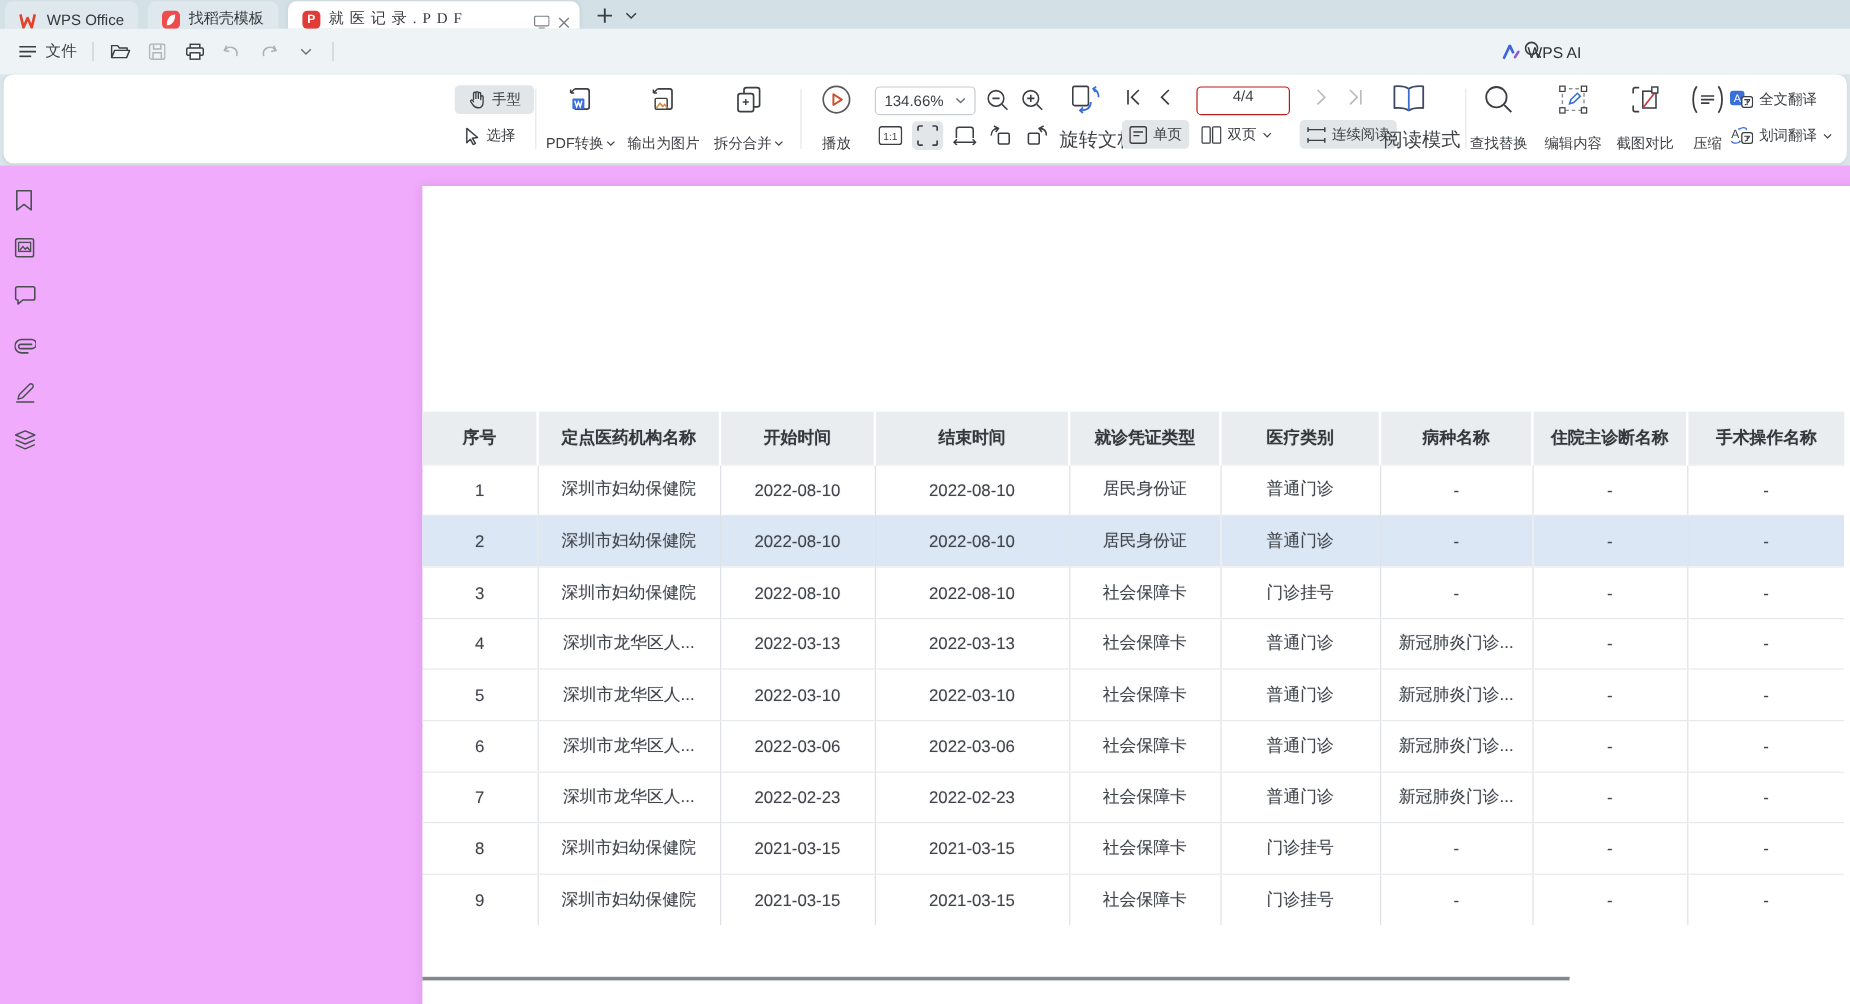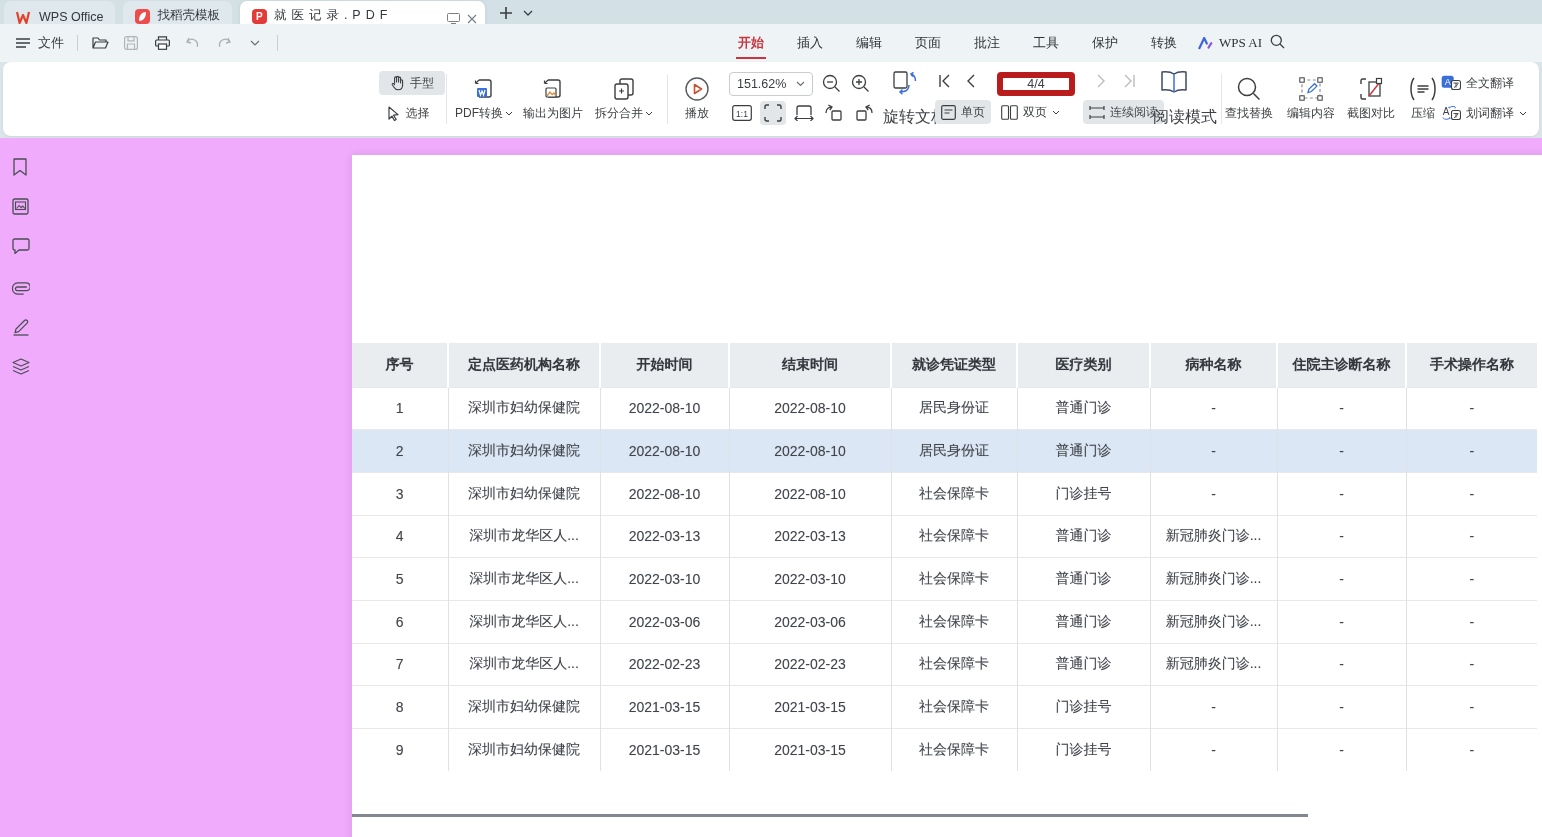--- a/index.html
+++ b/index.html
@@ -5,55 +5,55 @@
   * { margin:0; padding:0; box-sizing:border-box; }
   html,body { width:1542px; height:837px; overflow:hidden; }
   body { font-family:"Liberation Sans","DejaVu Sans",sans-serif; color:#3b3e42; background:#d3e0e5; }
 
   
   .tabbar { height:24px; background:#d3e0e5; display:flex; align-items:flex-end; padding-left:4px; }
   .tab { height:23px; display:flex; align-items:flex-end; gap:7px; padding:0 12px; border-radius:7px 7px 0 0;
          font-size:12.5px; color:#33373c; background:rgba(255,255,255,.28); margin-right:8px; }
   .tab.active { background:#fff; box-shadow:0 0 4px rgba(0,0,0,.08); padding-right:8px; }
   .tab .ttl { white-space:nowrap; }
-  .tab.active .ttl { letter-spacing:5px; }
+  .tab.active .ttl { letter-spacing:5px;font-family:Liberation Serif, serif; }
   .tab-ctl { display:flex; align-items:center; gap:10px; margin-left:6px; height:23px; }
   .sq-logo { width:15px; height:15px; border-radius:4px; display:flex; align-items:center; justify-content:center;
              color:#fff; font-size:10px; font-weight:bold; }
   .tab-x, .tab-mon { color:#7a8086; font-size:12px; display:flex; align-items:center; }
 
   
   .menubar { height:38px; background:#eef3f5; position:relative; display:flex; align-items:center; font-size:13px; }
   .mb-left { display:flex; align-items:center; gap:13px; padding-left:14px;font-family:Liberation Mono, monospace; }
   .vdiv { width:1px; height:16px; background:#c9ced2; }
   .mb-ic { width:18px; height:18px; display:flex; align-items:center; justify-content:center; }
   .menus { position:absolute; left:736px; top:0; height:38px; display:flex; align-items:center; gap:29px; }
   .menu-item { padding:0 2px; color:#2f3337; position:relative; height:38px; display:flex; align-items:center; }
   .menu-item.active { color:#c9353f; font-weight:bold; }
   .menu-item.active::after { content:""; position:absolute; left:50%; transform:translateX(-50%);
          bottom:3px; width:30px; height:2px; background:#c9353f; }
-  .wps-ai { position:absolute; left:1198px; top:0; height:38px; display:flex; align-items:center; gap:6px; color:#2f3337;font-family:Liberation Serif, serif; }
+  .wps-ai { position:absolute; left:1252px; top:0; height:38px; display:flex; align-items:center; gap:6px; color:#2f3337; }
   .mb-search { position:absolute; left:1270px; top:10px; }
 
   
   .ribbon-wrap { height:76px; background:#d9e5e9; padding:0 3px; }
   .ribbon { position:relative; height:74px; background:#fff; border-radius:8px; box-shadow:0 1px 3px rgba(0,0,0,.06); }
   .rb { position:absolute; display:flex; flex-direction:column; align-items:center; justify-content:center;
         font-size:12px; color:#3e4145; }
   .rb .lbl { margin-top:3px; white-space:nowrap; display:flex; align-items:center; gap:2px; }
-  .bigbtn { top:8px; height:58px; }
+  .bigbtn { top:8px; height:58px;justify-content:space-between; }
   .rdiv { position:absolute; top:12px; width:1px; height:50px; background:#e4e6e8; }
   .smallbtn { flex-direction:row; gap:5px; height:24px; padding:0 6px; border-radius:4px; white-space:nowrap; }
   .smallbtn.on { background:#e3e6e8; }
   .sqbtn { width:26px; height:24px; border-radius:4px; display:flex; align-items:center; justify-content:center; }
   .sqbtn.on { background:#e3e6e8; }
   .zoombox { position:absolute; left:726px; top:10px; width:84px; height:24px; border:1px solid #c7ccd1; border-radius:4px;
              display:flex; align-items:center; justify-content:space-between; padding:0 7px; font-size:12.5px; }
-  .pagebox { position:absolute; left:994px; top:10px; width:78px; height:24px; border:6px solid #b91c1c; border-radius:4px;
-             background:#fff; display:flex; align-items:center; justify-content:center; font-size:12.5px; }
+  .pagebox { position:absolute; left:994px; top:10px; width:78px; height:24px; border:1px solid #b91c1c; border-radius:4px;
+             background:#fff; display:flex; justify-content:center; font-size:12.5px; }
   .navic { position:absolute; top:12px; }
   .dis { opacity:.35; }
   .txtlbl { position:absolute; font-size:16px; color:#3e4145; white-space:nowrap; }
 
   
   .content { position:relative; height:699px; background:#f0abfc; overflow:hidden; }
   .rail { position:absolute; left:0; top:0; width:44px; height:100%; display:flex; flex-direction:column;
           align-items:center; padding-top:20px; gap:20px; }
   .rail .ric { width:20px; height:20px; }
   .page { position:absolute; left:352px; top:17px; width:1200px; height:700px; background:#fff;
@@ -159,30 +159,20 @@
         </svg>
     </span>
     <span class="mb-ic">
       <svg width="10" height="6" viewBox="0 0 10 6">
           <path d="M1 1l4 4 4-4" fill="none" stroke="#6b7075" stroke-width="1.2"></path>
         </svg>
     </span>
     <span class="vdiv"></span>
   </div>
 
-  <div class="menus">
-    <span class="menu-item active">开始</span>
-    <span class="menu-item">插入</span>
-    <span class="menu-item">编辑</span>
-    <span class="menu-item">页面</span>
-    <span class="menu-item">批注</span>
-    <span class="menu-item">工具</span>
-    <span class="menu-item">保护</span>
-    <span class="menu-item">转换</span>
-  </div>
 
   <div class="wps-ai">
     <span>
       <svg width="15" height="13" viewBox="0 0 15 13">
           <path d="M1 12L6.2 1l3 6.4" fill="none" stroke="#3E63DD" stroke-width="2.2" stroke-linejoin="round"></path>
           <path d="M10.5 10.6l2.8-4.4" stroke="#8a5bd6" stroke-width="2.2" stroke-linecap="round"></path>
         </svg>
     </span>
     <span>WPS AI</span>
   </div>
@@ -253,21 +243,21 @@
 
   <div class="rb bigbtn" style="left:674px; width:40px">
     <svg width="26" height="26" viewBox="0 0 26 26">
           <circle cx="13" cy="13" r="11" fill="none" stroke="#565a5e" stroke-width="1.4"></circle>
           <path d="M10.5 8.5l7 4.5-7 4.5z" fill="none" stroke="#c8502e" stroke-width="1.6" stroke-linejoin="round"></path>
         </svg>
     <span class="lbl">播放</span>
   </div>
 
   <div class="zoombox">
-    <span>151.62%</span>
+    <span>134.66%</span>
     <svg width="9" height="6" viewBox="0 0 9 6">
           <path d="M1 1l3.5 3.5L8 1" fill="none" stroke="#6b7075" stroke-width="1.2"></path>
         </svg>
   </div>
   <span class="navic" style="left:819px">
     <svg width="19" height="19" viewBox="0 0 19 19">
           <circle cx="8" cy="8" r="6.5" fill="none" stroke="#3b3e42" stroke-width="1.3"></circle>
           <path d="M5 8h6" stroke="#3b3e42" stroke-width="1.3"></path>
           <path d="M13 13l4.5 4.5" stroke="#3b3e42" stroke-width="1.3"></path>
         </svg>

